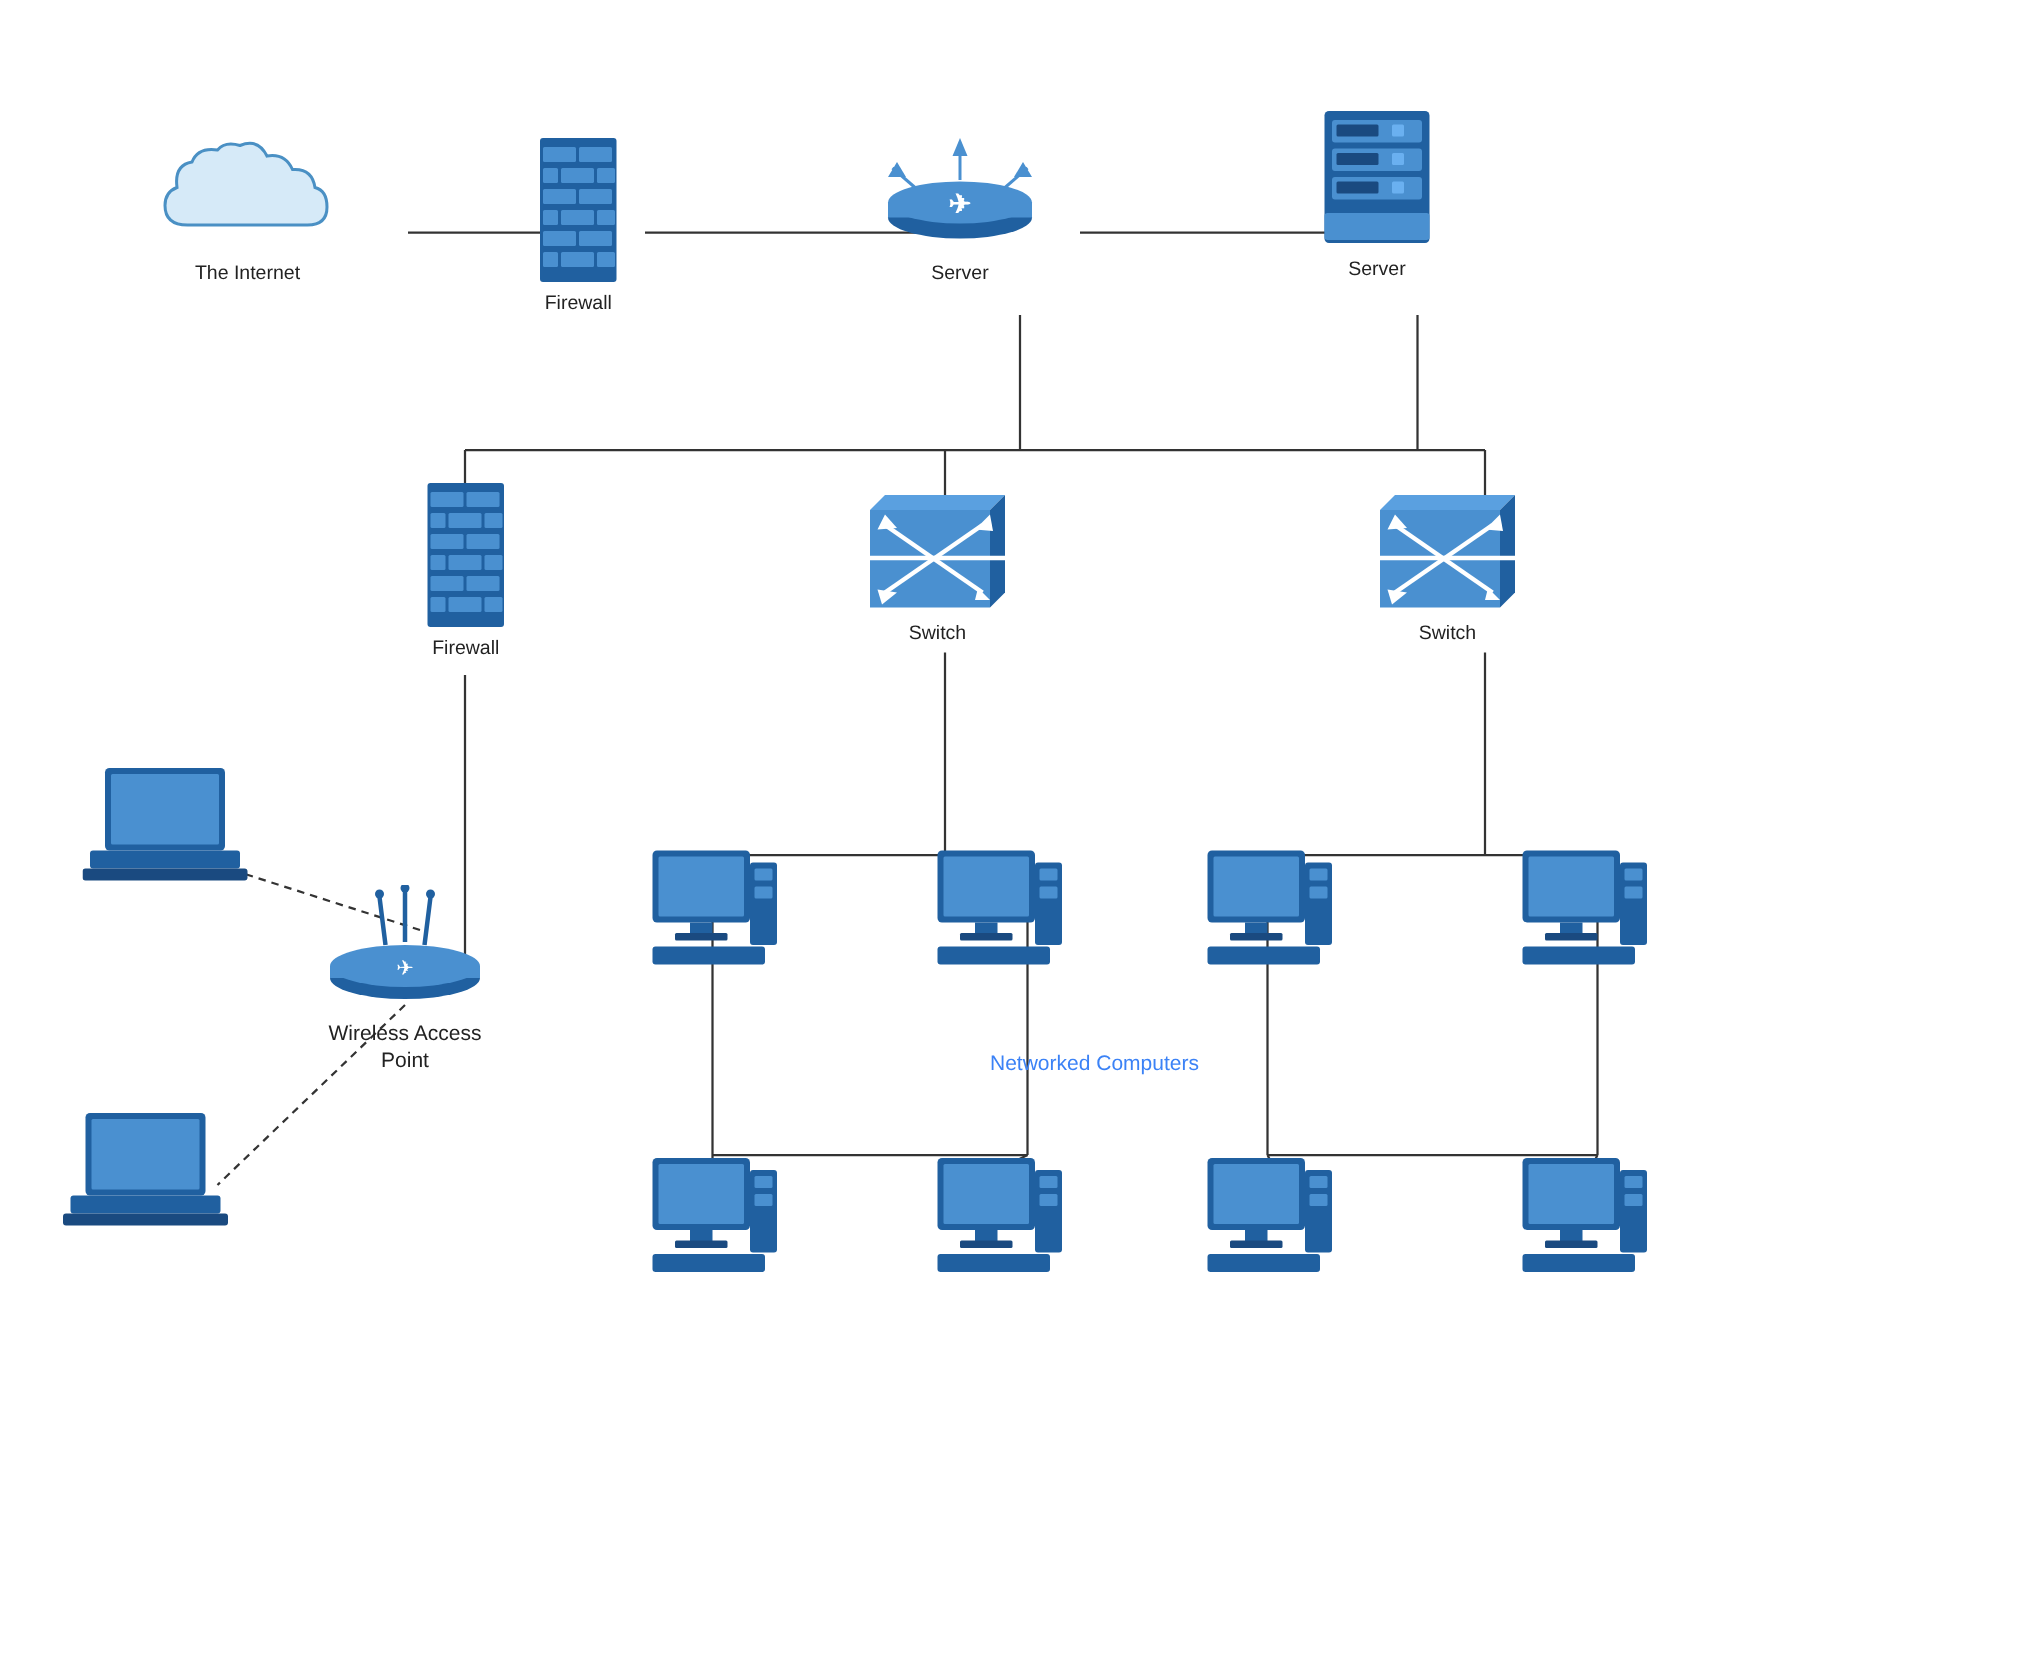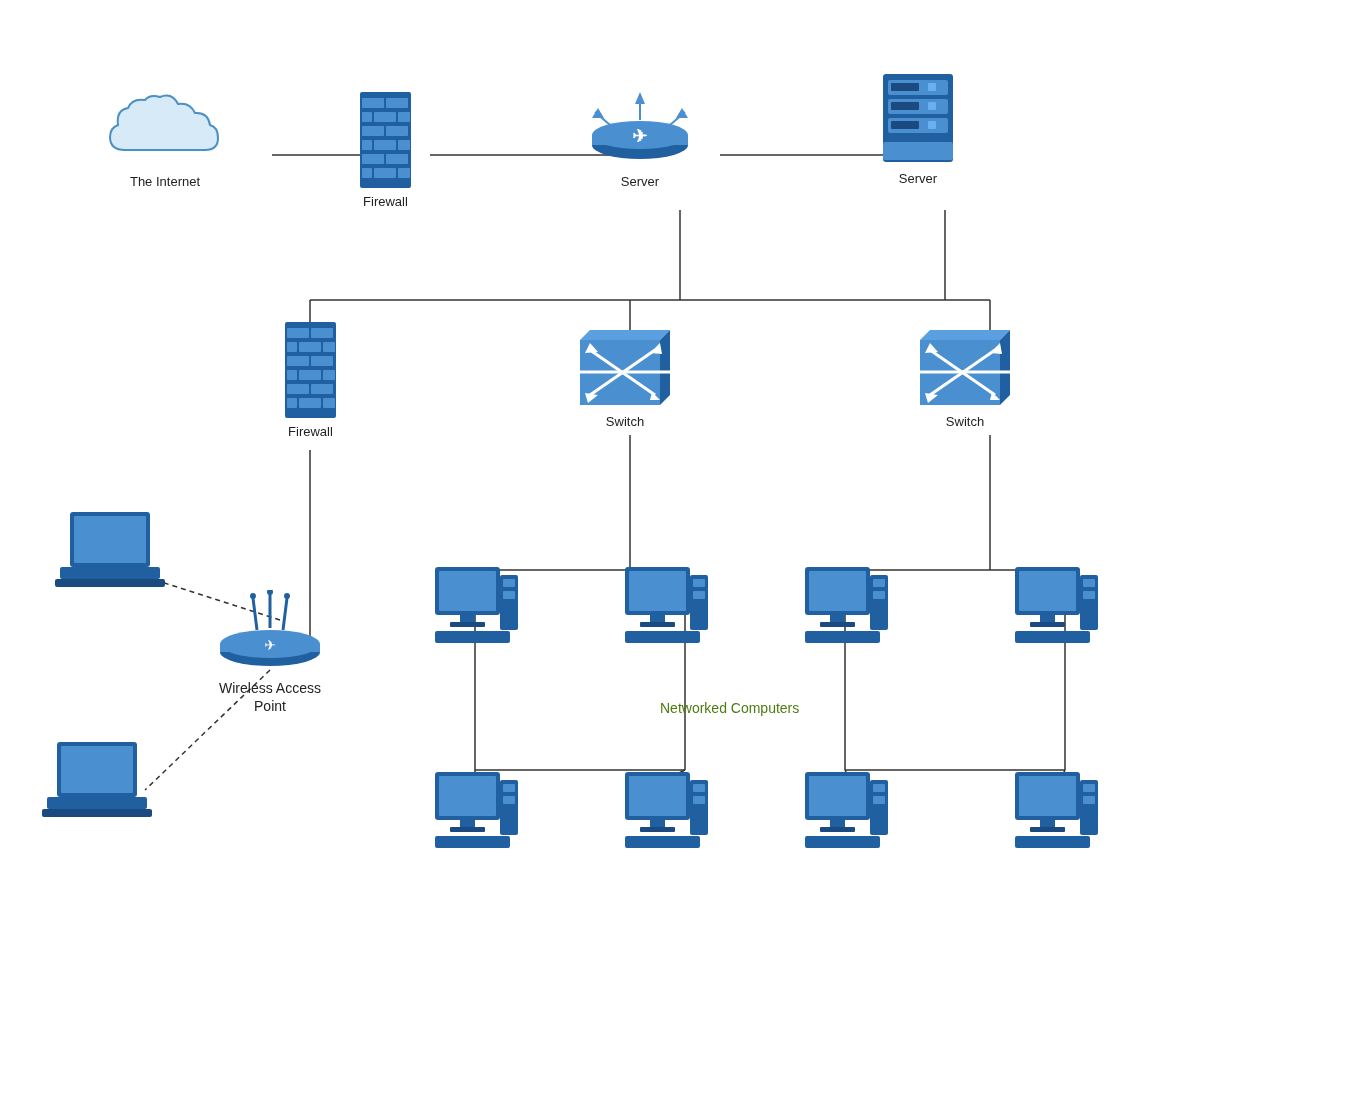--- a/index.html
+++ b/index.html
@@ -377,15 +377,15 @@
       <rect x="9" y="6" width="57" height="40" fill="#4a90d0" rx="1"></rect>
       <rect x="30" y="50" width="15" height="8" fill="#2060a0"></rect>
       <rect x="20" y="57" width="35" height="5" fill="#1a4a80" rx="1"></rect>
       <rect x="5" y="66" width="75" height="12" fill="#2060a0" rx="2"></rect>
       <rect x="70" y="10" width="18" height="55" fill="#2060a0" rx="2"></rect>
       <rect x="73" y="14" width="12" height="8" fill="#4a90d0" rx="1"></rect>
       <rect x="73" y="26" width="12" height="8" fill="#4a90d0" rx="1"></rect>
     </svg>
   </div>
 
-  <div style="position:absolute; left:660px; top:700px; font-size:14px; color:#4d7c0f;">Networked Computers</div>
+  <div style="position:absolute; left:660px; top:700px; font-size:14px; color:#3b82f6;">Networked Computers</div>
 
 </div>
 
 </body></html>

